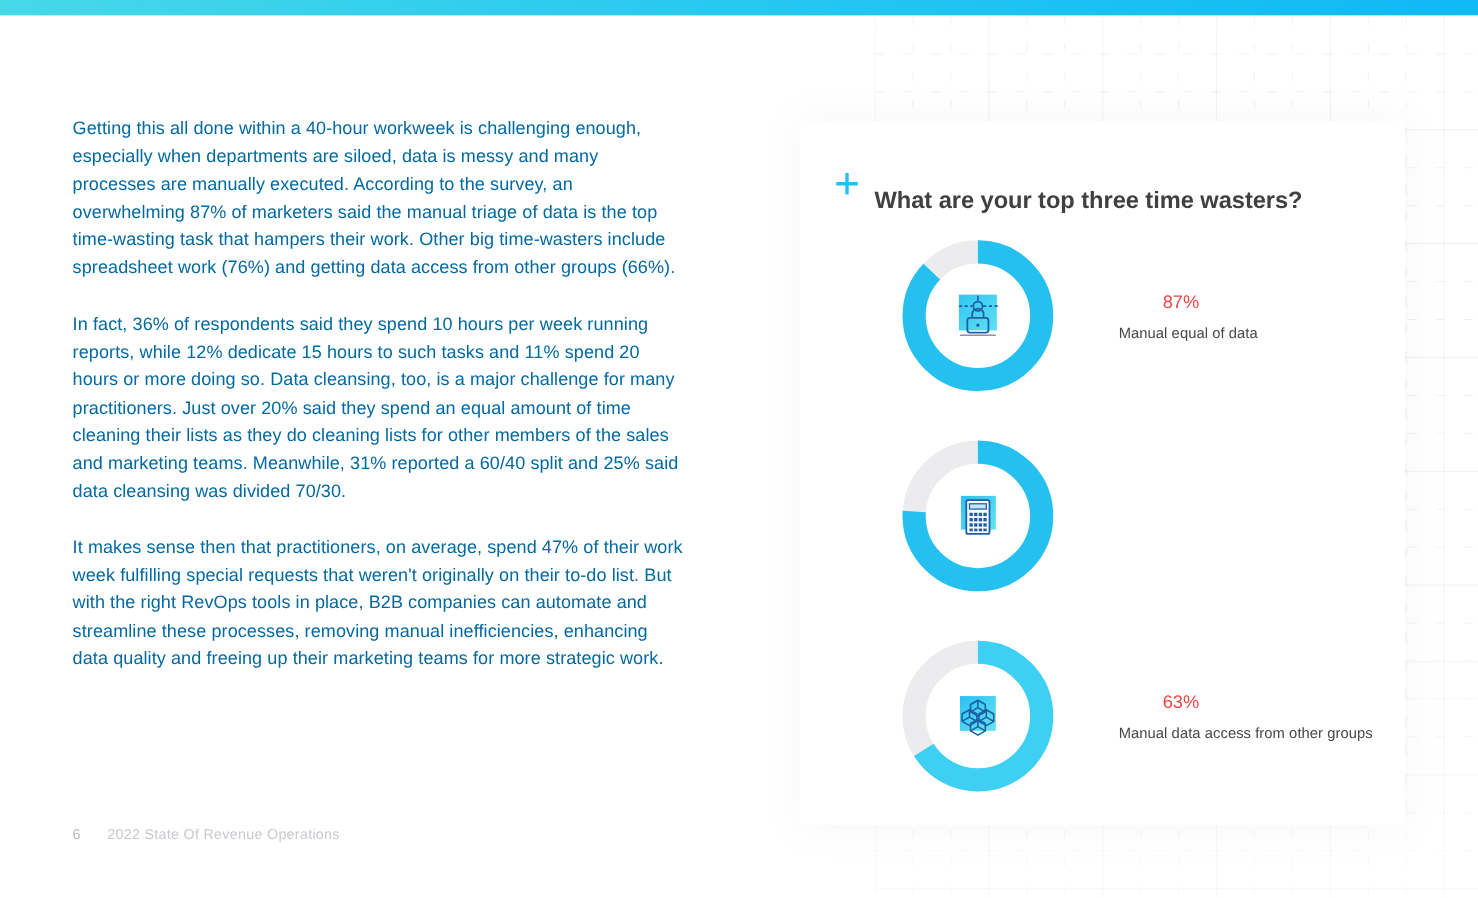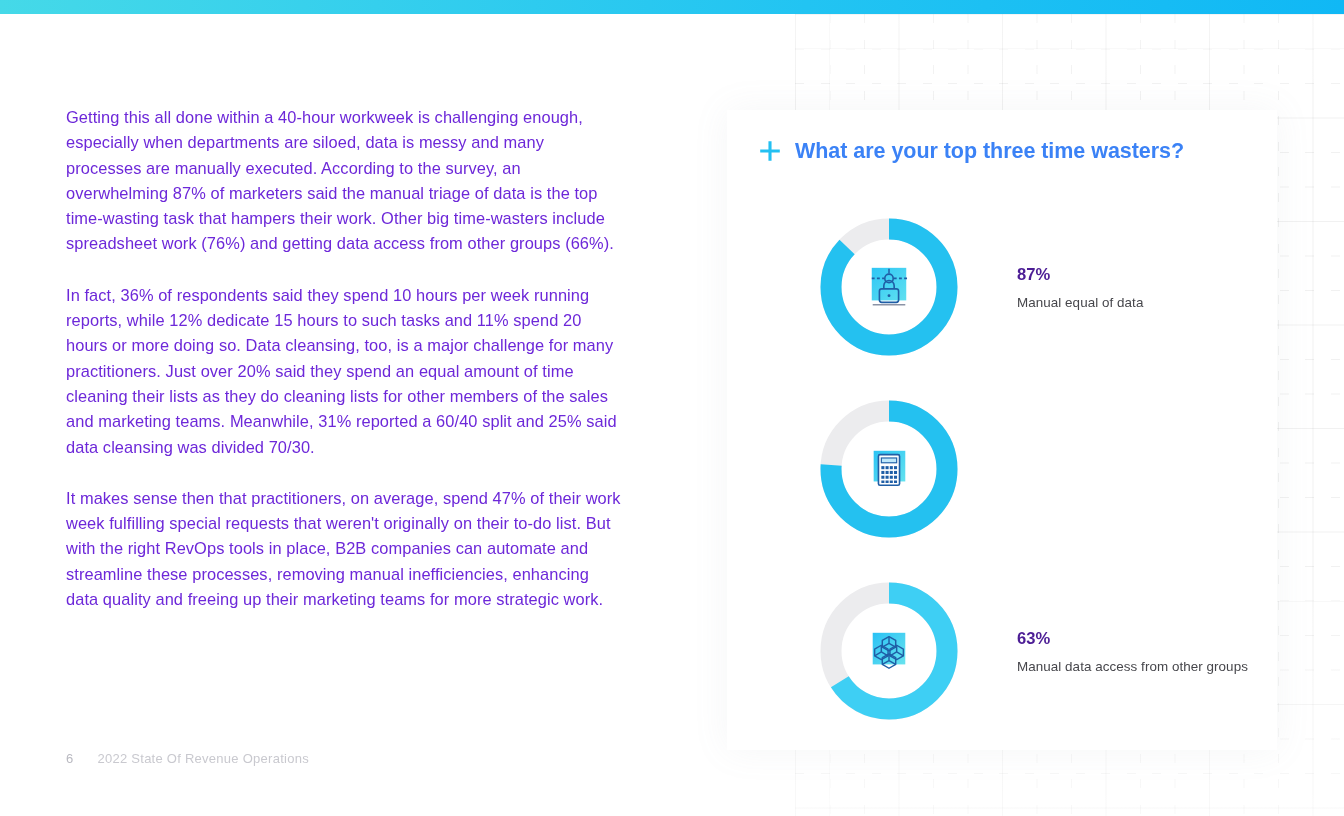--- a/index.html
+++ b/index.html
@@ -60,21 +60,21 @@
   .article {
     position: absolute;
     left: 66px;
     top: 105px;
     width: 556px;
   }
   .article p {
     margin: 0 0 26px 0;
     font-size: 16.4px;
     line-height: 25.3px;
-    color: #6d28d9;
+    color: #0369a1;
     letter-spacing: 0.005em;
   }
   .article p:last-child { margin-bottom: 16px; }
 
   
   .footer {
     position: absolute;
     left: 66px;
     top: 751px;
     display: flex;
@@ -102,23 +102,24 @@
     left: 30px;
     top: 28px;
     display: flex;
     align-items: center;
     gap: 12px;
   }
   .plus-icon { width: 26px; height: 26px; flex: none; display:block; }
   .card-title {
     font-size: 21.5px;
     font-weight: 700;
-    color: #3b82f6;
+    color: #404040;
     letter-spacing: -0.002em;
     white-space: nowrap;
+    margin-top: 32px;
   }
 
   
   .stats { position: absolute; left: 0; top: 86px; width: 100%; }
   .stat-row {
     display: flex;
     align-items: center;
     height: 182px;
   }
   .donut-wrap {
@@ -131,23 +132,24 @@
   .donut-wrap svg { display: block; }
   .donut-icon {
     position: absolute;
     left: 50%; top: 50%;
     transform: translate(-50%, -50%);
     width: 46px; height: 46px;
   }
   .stat-text { margin-left: 56px; }
   .stat-pct {
     font-size: 16.6px;
-    font-weight: 700;
-    color: #4c1d95;
+    font-weight: 400;
+    color: #ef4444;
     margin-bottom: 10px;
+    margin-left: 40px;
   }
   .stat-label {
     font-size: 13.4px;
     color: #46464b;
     letter-spacing: 0.005em;
   }
 </style>
 </head>
 <body>
 

